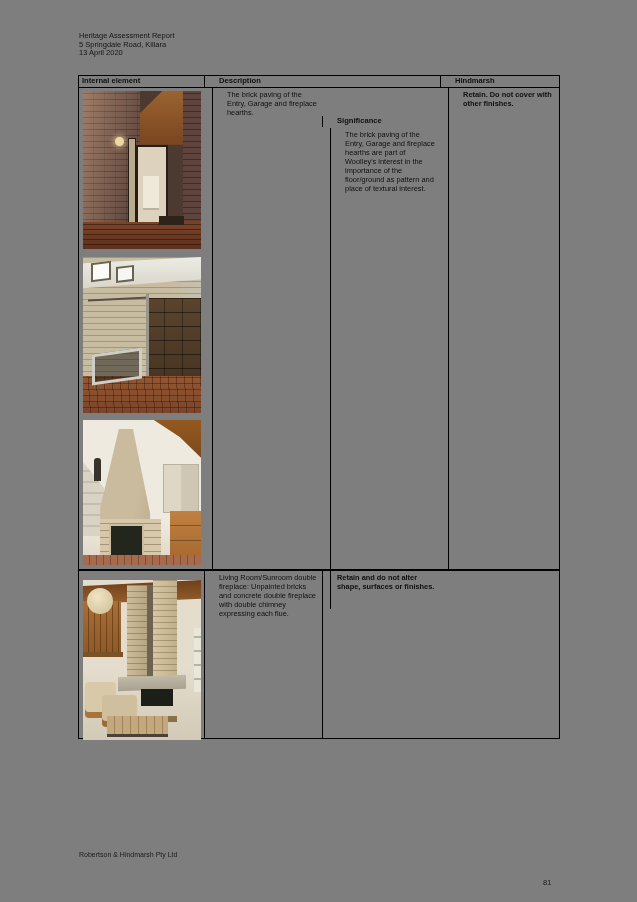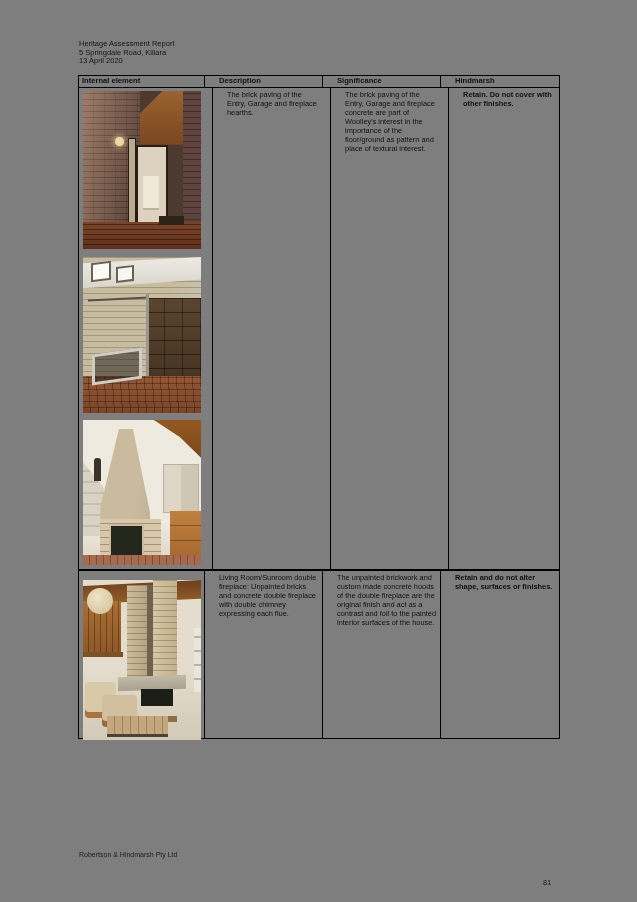--- a/index.html
+++ b/index.html
@@ -4,30 +4,30 @@
 <style>
   * { margin:0; padding:0; box-sizing:border-box; }
   html,body { background:#6b6b6b; }
   .page {
     position:relative; width:637px; height:902px; margin:0 auto;
     background:#7e7e7e;
     font-family:"Liberation Sans", sans-serif;
     color:#121212; overflow:hidden;
   }
   
-  .doc-header { position:absolute; left:79px; top:40px; font-size:7.5px; line-height:8.6px; color:#161616; }
+  .doc-header { position:absolute; left:79px; top:32px; font-size:7.5px; line-height:8.6px; color:#161616; }
   
   .htable { position:absolute; left:78px; top:75px; width:482px; border:1px solid #000; }
   .trow { display:flex; width:100%; }
   .thead { height:12px; border-bottom:1px solid #000; }
   .trow.body1 { height:481px;gap:8px; }
   .trow.body2 { height:169px; border-top:2px solid #000; }
   .cell { position:relative; height:100%; padding:2px 3px 2px 3px; font-size:7.4px; line-height:9px; color:#101010; }
   .cell + .cell { border-left:1px solid #000;padding-left:14px; }
-  .c1 { width:125px; } .c2 { width:118px; } .c3 { width:118px; } .c4 { width:119px;font-weight:bold; }
+  .c1 { width:125px; } .c2 { width:118px; } .c3 { width:118px;margin-top:40px; } .c4 { width:119px;font-weight:bold; }
   .thead .cell { font-weight:bold; font-size:7.6px; line-height:8px; padding-top:1px; }
   
   .photo { position:relative; width:118px; overflow:hidden; background:#888; }
   .ph1 { height:158px; margin:1px 0 0 1px; }
   .ph2 { height:156px; margin:8px 0 0 1px; }
   .ph3 { height:145px; margin:7px 0 0 1px; }
   .ph4 { height:160px; margin:7px 0 0 1px; }
   .photo > div { position:absolute; }
   
   .ph1 { background:#4c3a30; }
@@ -204,21 +204,21 @@
           <div class="p3-hood"></div>
           <div class="p3-boxes"></div>
           <div class="p3-joinery"></div>
           <div class="p3-base"></div>
           <div class="p3-firebox"></div>
           <div class="p3-hearth"></div>
         </div>
 
       </div>
       <div class="cell c2">The brick paving of the Entry, Garage and fireplace hearths.</div>
-      <div class="cell c3">The brick paving of the Entry, Garage and fireplace concrete are part of Woolley's interest in the importance of the floor/ground as pattern and place of textural interest.</div>
+      <div class="cell c3">The brick paving of the Entry, Garage and fireplace hearths are part of Woolley's interest in the importance of the floor/ground as pattern and place of textural interest.</div>
       <div class="cell c4">Retain. Do not cover with other finishes.</div>
     </div>
 
     <div class="trow body2">
       <div class="cell c1">
 
         <div class="photo ph4" title="Double-height living room with unpainted brick double chimney, concrete hood, timber ceiling and armchairs">
           <div class="p4-ceiling"></div>
           <div class="p4-slats"></div>
           <div class="p4-shelf"></div>
@@ -230,21 +230,20 @@
           <div class="p4-firebox"></div>
           <div class="p4-lamp"></div>
           <div class="p4-chair1"></div>
           <div class="p4-chair2"></div>
           <div class="p4-rug"></div>
           <div class="p4-bench"></div>
         </div>
 
       </div>
       <div class="cell c2">Living Room/Sunroom double fireplace: Unpainted bricks and concrete double fireplace with double chimney expressing each flue.</div>
-      <div class="cell c3">The unpainted brickwork and custom made concrete hoods of the double fireplace are the original finish and act as a contrast and foil to the painted interior surfaces of the house.</div>
       <div class="cell c4">Retain and do not alter shape, surfaces or finishes.</div>
     </div>
 
   </div>
 
   <div class="footer-left">Robertson &amp; Hindmarsh Pty Ltd</div>
   <div class="footer-page">81</div>
 
 </div>
 

